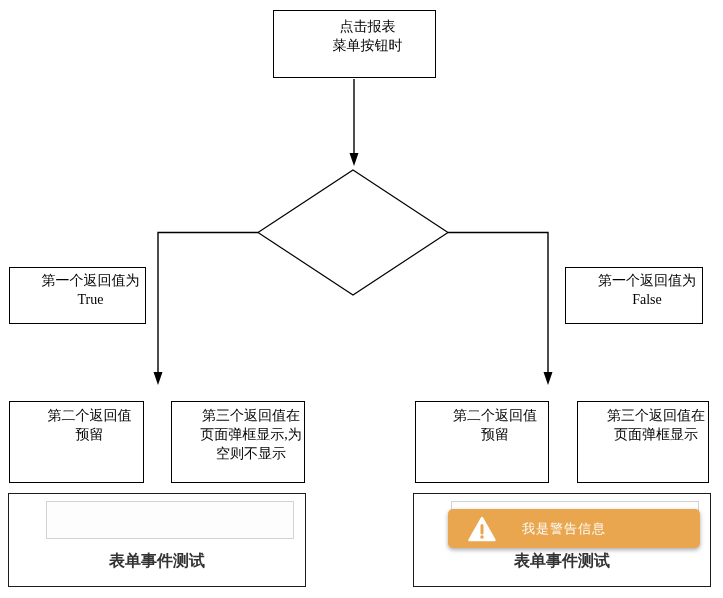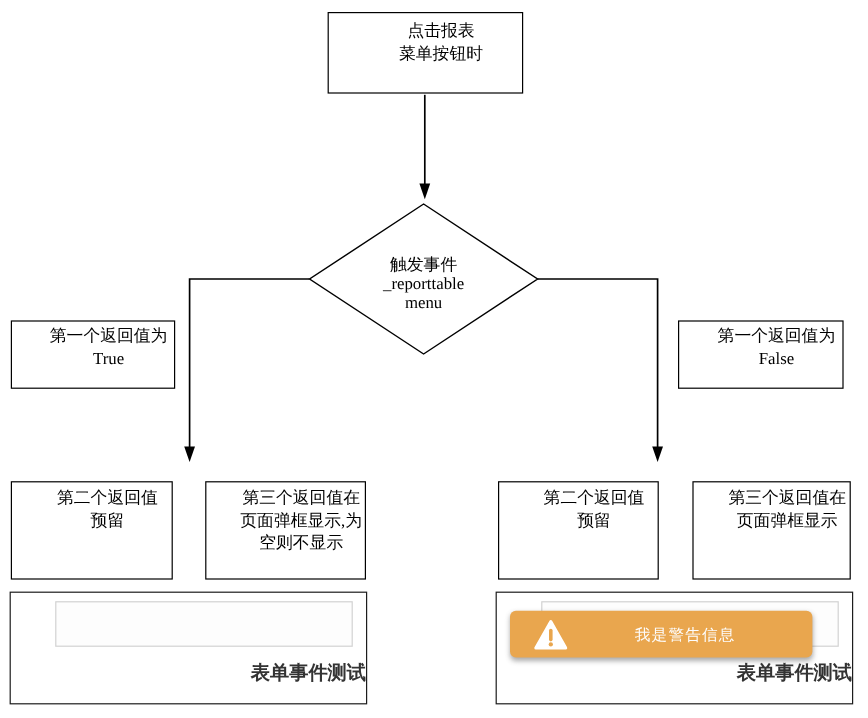--- a/index.html
+++ b/index.html
@@ -29,21 +29,21 @@
     position:absolute; box-sizing:border-box; width:252px; height:39px;
     border-radius:5px; display:flex; align-items:center; padding-left:20px;
     box-shadow:0 2px 4px rgba(70,70,70,0.45);
   }
   .toast-icon { width:28px; height:26px; margin-right:26px; flex:0 0 auto; }
   .toast-msg {
     color:#fdfdfd; font-size:13px; letter-spacing:1px;
     font-family:"Liberation Sans","DejaVu Sans",sans-serif;
   }
   .caption {
-    position:absolute; left:0; right:0; text-align:right;
+    position:absolute; left:0; right:0; text-align:center;
     font-family:"Liberation Sans","DejaVu Sans",sans-serif;
     font-weight:bold; font-size:16px; color:#333;
   }
 </style>
 </head>
 <body>
 
 <div id="canvas">
 
   <svg id="wires" viewBox="0 0 723 598">
@@ -62,23 +62,20 @@
       <polyline points="448,232.5 548,232.5 548,373" fill="none" stroke="#000" stroke-width="1.4"></polyline>
       <polygon points="548,385 543.5,372 552.5,372" fill="#000"></polygon>
     </g>
 
     <polygon points="353,170 448,232.5 353,295 258,232.5" fill="#fff" stroke="#000" stroke-width="1.2"></polygon>
   </svg>
 
   <div class="fc-box" style="left:273px; top:10px; width:163px; height:68px; padding-top:6px;">点击报表
 菜单按钮时</div>
 
-  <div class="diamond-label" style="left:278px; top:214px; width:150px;">触发事件
-_reporttable
-menu</div>
 
   <div class="fc-box" style="left:9px; top:267px; width:137px; height:57px; padding-top:3px;">第一个返回值为
 True</div>
 
   <div class="fc-box" style="left:565px; top:267px; width:138px; height:57px; padding-top:3px;">第一个返回值为
 False</div>
 
   <div class="fc-box" style="left:9px; top:401px; width:135px; height:82px; padding-top:4px;">第二个返回值
 预留</div>
 
@@ -92,21 +89,21 @@
   <div class="fc-box" style="left:577px; top:401px; width:132px; height:82px; padding-top:4px;">第三个返回值在
 页面弹框显示</div>
 
   <div class="panel" style="left:8px; top:493px; width:298px; height:94px;">
     <div class="dialog-ghost" style="left:37px; top:7px; width:248px; height:38px;"></div>
     <div class="caption" style="top:57px;">表单事件测试</div>
   </div>
 
   <div class="panel" style="left:413px; top:493px; width:298px; height:94px;">
     <div class="dialog-ghost" style="left:37px; top:7px; width:248px; height:38px;"></div>
-    <div class="toast" style="left: 11px; top: 15px; background-color: rgb(233, 166, 78); gap: 30px;">
+    <div class="toast" style="left: 34px; top: 15px; background-color: rgb(233, 166, 78);">
       <svg class="toast-icon" viewBox="0 0 28 26">
         <polygon points="14,2 26.5,24 1.5,24" fill="#fff" stroke="#fff" stroke-width="2.5" stroke-linejoin="round"></polygon>
         <line x1="14" y1="9.5" x2="14" y2="17" stroke="#e9a64e" stroke-width="3" stroke-linecap="round"></line>
         <circle cx="14" cy="21" r="1.8" fill="#e9a64e"></circle>
       </svg>
       <span class="toast-msg">我是警告信息</span>
     </div>
     <div class="caption" style="top:57px;">表单事件测试</div>
   </div>
 

